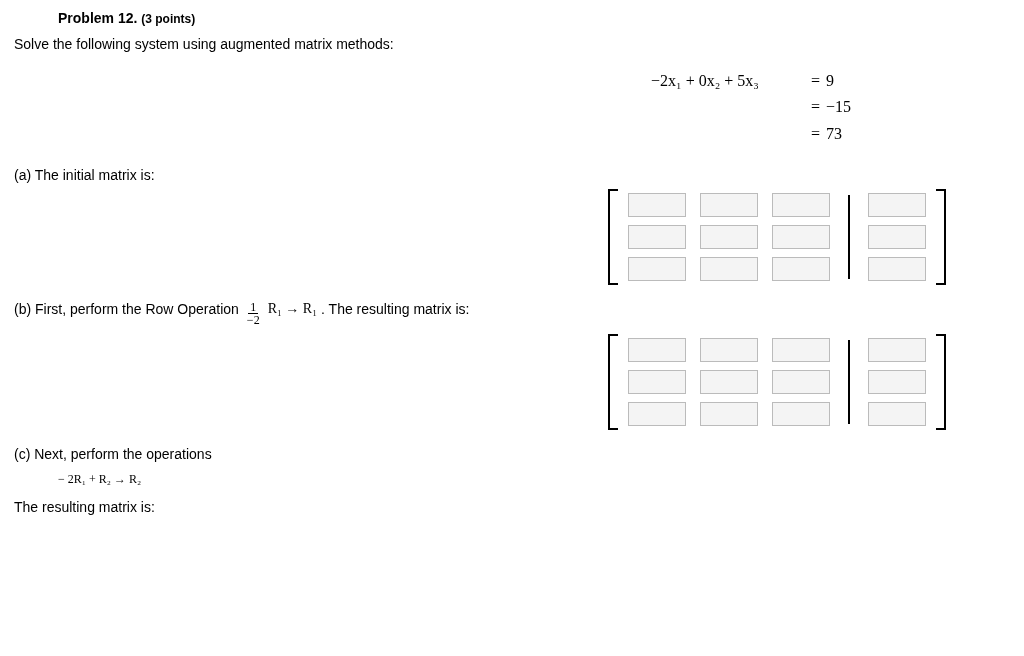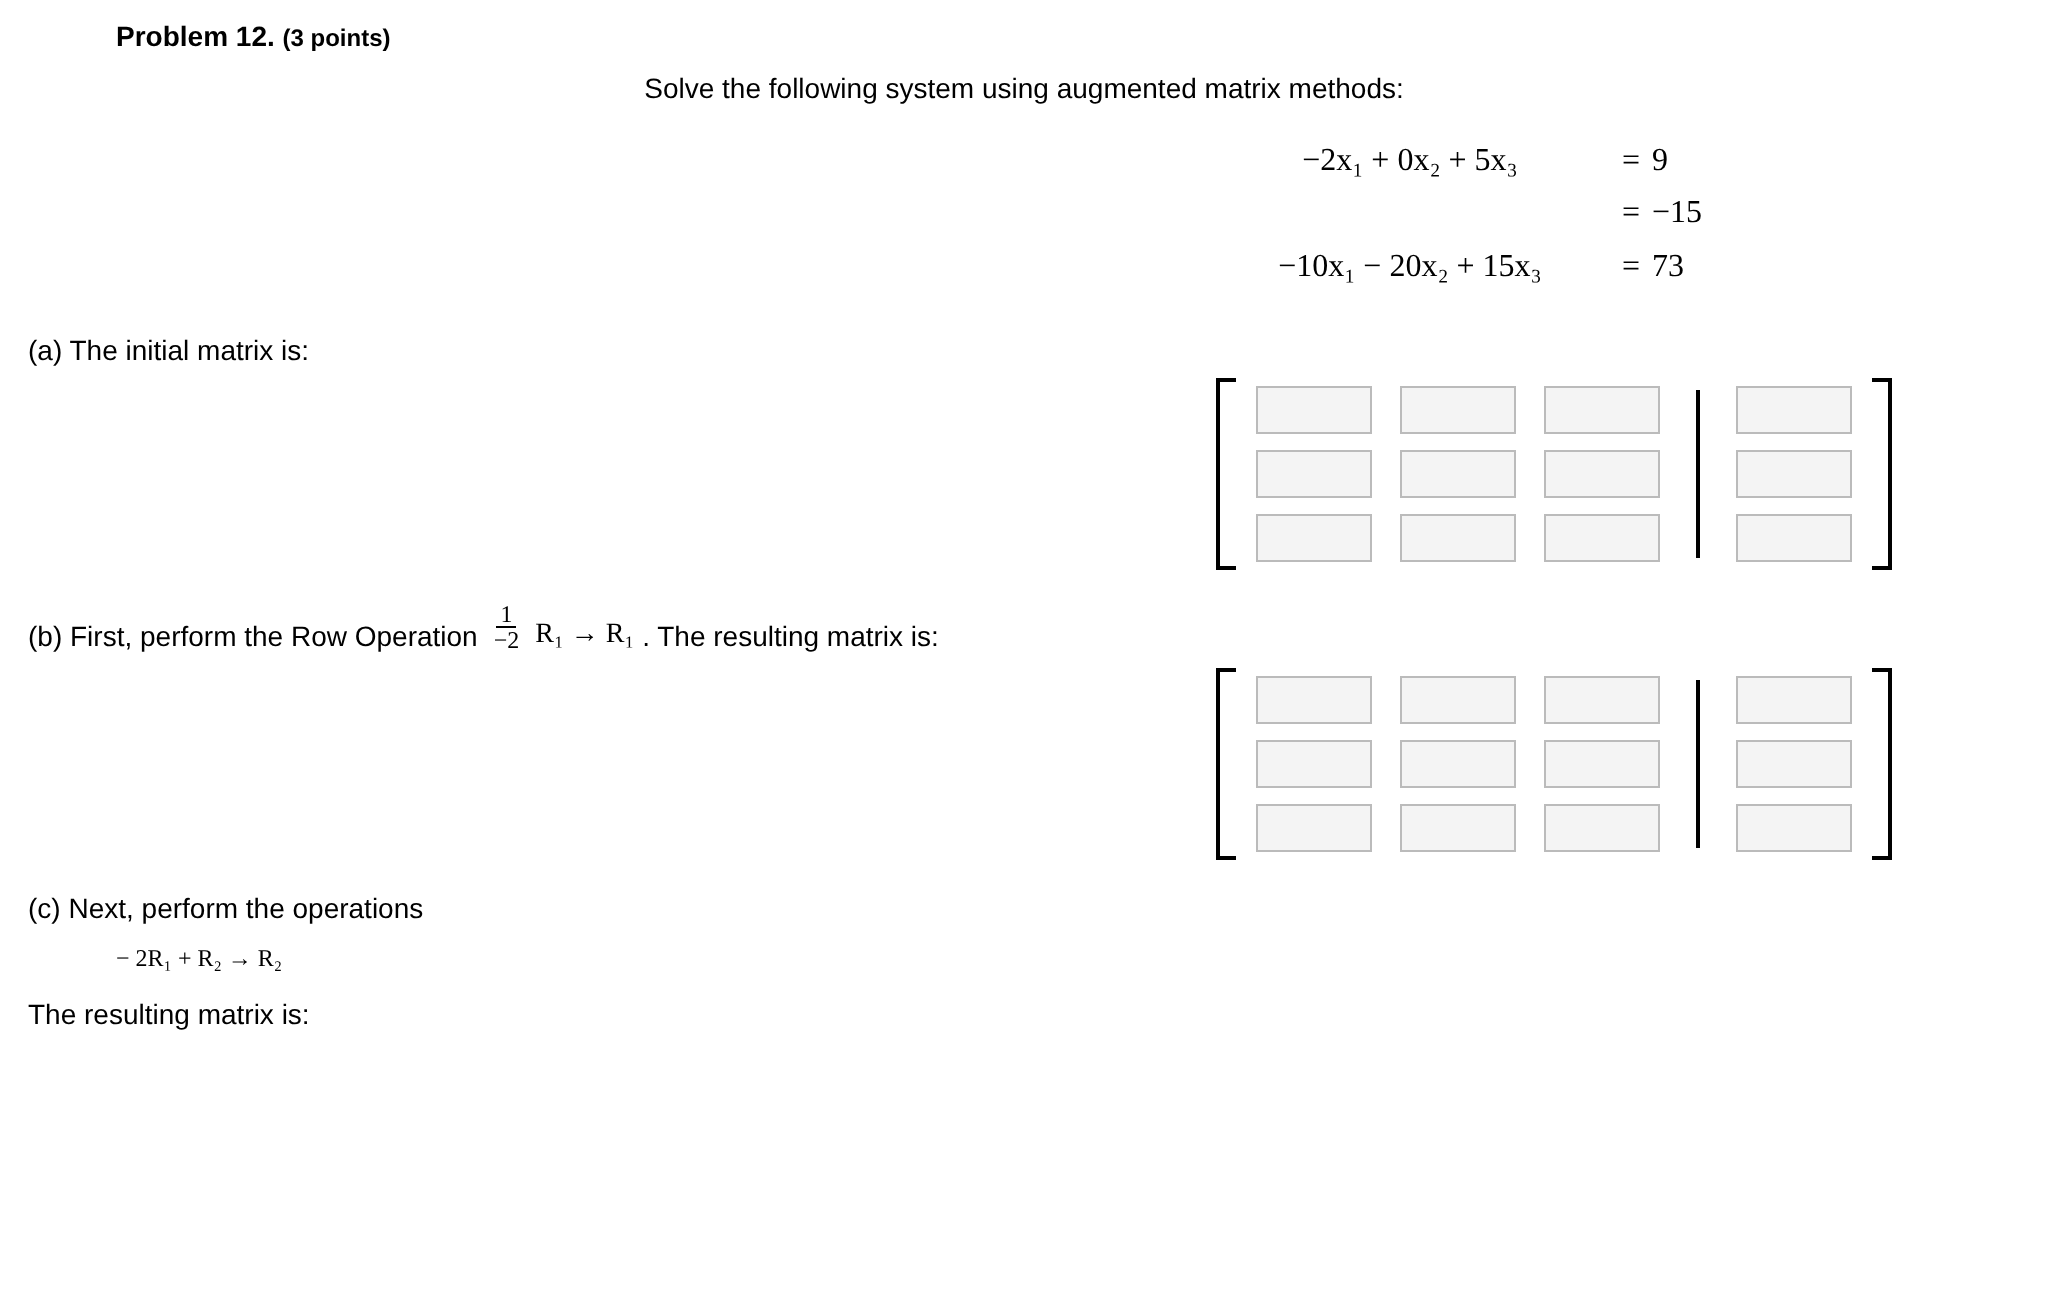--- a/index.html
+++ b/index.html
@@ -7,21 +7,21 @@
     font-size: 14px;
     color: #000;
     margin: 0;
     padding: 10px 14px;
     background: #fff;
     width: 1024px;
     box-sizing: border-box;
   }
   .title { margin-bottom: 10px; padding-left: 44px; }
   .title .bold { font-weight: bold; }
-  .instruction { margin: 8px 0 12px 0; text-align: center; }
+  .instruction { margin: 8px 0 12px 0; }
   .equations {
     text-align: center;
     margin: 16px 0 20px 430px;
     width: 420px;
     font-family: "Times New Roman", Times, serif;
     font-size: 16px;
     line-height: 1.65;
   }
   .eq-row { display: flex; justify-content: flex-end; white-space: pre; }
   .eq-lhs { text-align: center; min-width: 200px; }
@@ -85,21 +85,21 @@
   .vbar {
     width: 2px;
     align-self: stretch;
     background: #000;
     margin: 2px 4px;
   }
   .math {
     font-family: Liberation Serif, serif;
     font-style: italic;
   }
-  .part-b-line { margin: 10px 0 8px 0; display:flex; align-items:flex-end; flex-wrap:wrap; gap:4px;}
+  .part-b-line { margin: 10px 0 8px 0; display:flex; align-items:flex-start; flex-wrap:wrap; gap:4px;}
   .frac {
     display: inline-flex;
     flex-direction: column;
     align-items: center;
     font-family: "Times New Roman", serif;
     font-size: 12px;
     vertical-align: middle;
     line-height: 1;
     margin: 0 2px;
   }
@@ -126,21 +126,20 @@
   <div class="eq-row">
     <span class="eq-lhs">−2x₁ + 0x₂ + 5x₃</span>
     <span class="eq-eq">=</span>
     <span class="eq-rhs">9</span>
   </div>
   <div class="eq-row">
     <span class="eq-eq">=</span>
     <span class="eq-rhs">−15</span>
   </div>
   <div class="eq-row">
-    <span class="eq-lhs">−10x₁ − 20x₂ + 15x₃</span>
     <span class="eq-eq">=</span>
     <span class="eq-rhs">73</span>
   </div>
 </div>
 
 <div class="part-label">(a) The initial matrix is:</div>
 
 <div class="matrix-area">
   <div class="matrix">
     <div class="bracket left">

